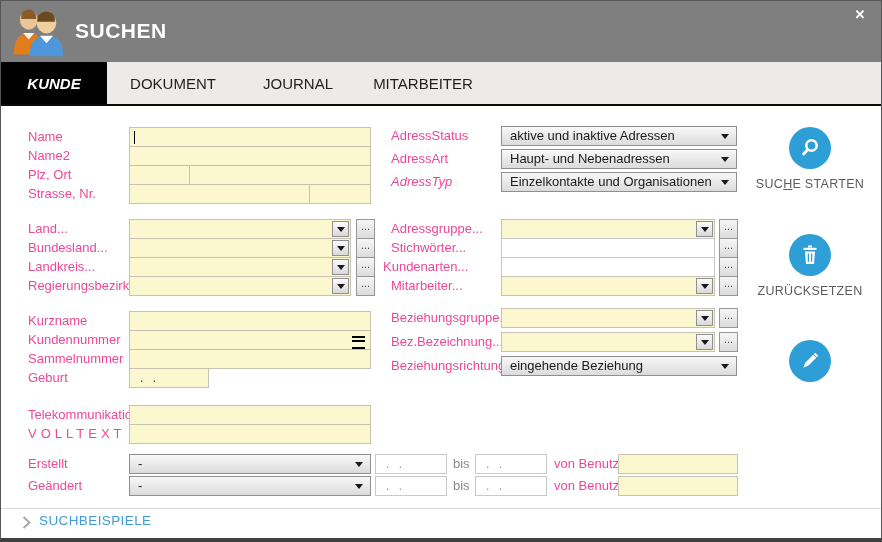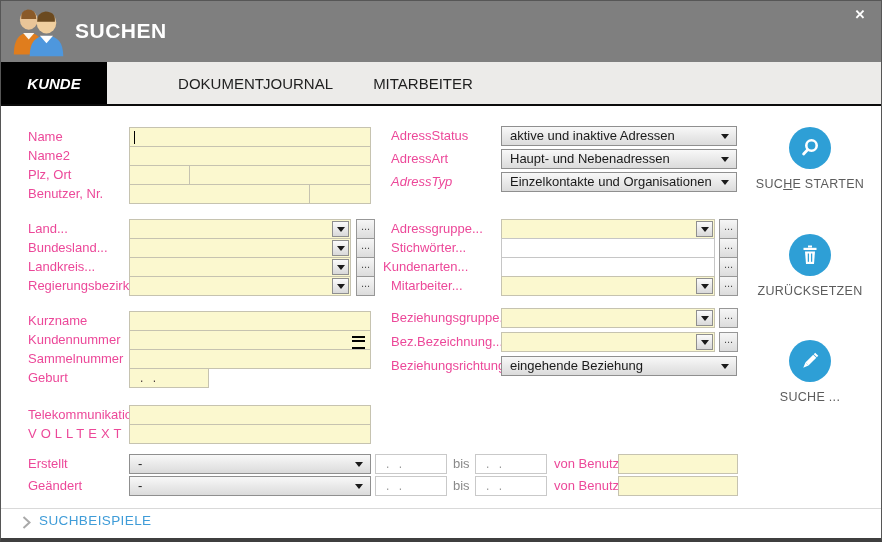--- a/index.html
+++ b/index.html
@@ -58,29 +58,29 @@
       <path d="M37 4 Q48 4 47 15 L28 15 Q28 5 37 4 Z" fill="#6b4a20"></path>
       <path d="M20 52 Q20 30 38 30 Q56 30 56 52 Z" fill="#4e97dd"></path>
       <path d="M31 30 L38 38 L45 30 Z" fill="#ffffff"></path>
     </svg>
     <div class="hdr-title">SUCHEN</div>
     <div class="close-btn">✕</div>
   </div>
 
   <div class="tabbar">
     <div class="tab active" style="left:0;width:106px;font-style:italic;">KUNDE</div>
-    <div class="tab" style="left:106px;width:132px;margin-left:48px;">DOKUMENT</div>
+    <div class="tab" style="left:106px;width:132px;">DOKUMENT</div>
     <div class="tab" style="left:238px;width:118px;">JOURNAL</div>
     <div class="tab" style="left:356px;width:132px;">MITARBEITER</div>
   </div>
 
   <div class="lbl" style="left:27px;top:128px;">Name</div>
   <div class="lbl" style="left:27px;top:147px;">Name2</div>
   <div class="lbl" style="left:27px;top:166px;">Plz, Ort</div>
-  <div class="lbl" style="left:27px;top:185px;">Benutzer, Nr.</div>
+  <div class="lbl" style="left:27px;top:185px;">Strasse, Nr.</div>
 
   <div class="yfield" style="left:128px;top:126px;width:242px;">
     <div class="caret"></div>
   </div>
   <div class="yfield" style="left:128px;top:145px;width:242px;"></div>
   <div class="yfield" style="left:128px;top:164px;width:61px;"></div>
   <div class="yfield" style="left:188px;top:164px;width:182px;"></div>
   <div class="yfield" style="left:128px;top:183px;width:181px;"></div>
   <div class="yfield" style="left:308px;top:183px;width:62px;"></div>
 
@@ -238,21 +238,20 @@
 
   <div class="circle" style="left:788px;top:339px;">
     <svg width="24" height="24" viewBox="0 0 24 24">
       <g transform="rotate(45 12 12)">
         <rect x="9.8" y="2.5" width="4.4" height="2" fill="#ffffff"></rect>
         <rect x="9.8" y="5.3" width="4.4" height="11" fill="#ffffff"></rect>
         <path d="M9.8 16.3 L12 21.5 L14.2 16.3 Z" fill="#ffffff"></path>
       </g>
     </svg>
   </div>
-  <div class="act-lbl" style="left:739px;top:389px;">SUCHE ...</div>
 
   <div class="sep"></div>
   <svg class="foot-chev" width="11" height="15" viewBox="0 0 11 15">
     <polyline points="2.5,2 8.5,7.5 2.5,13" fill="none" stroke="#a9a9a9" stroke-width="2"></polyline>
   </svg>
   <div class="foot-link">SUCHBEISPIELE</div>
 
 </div>
 
 </body></html>

